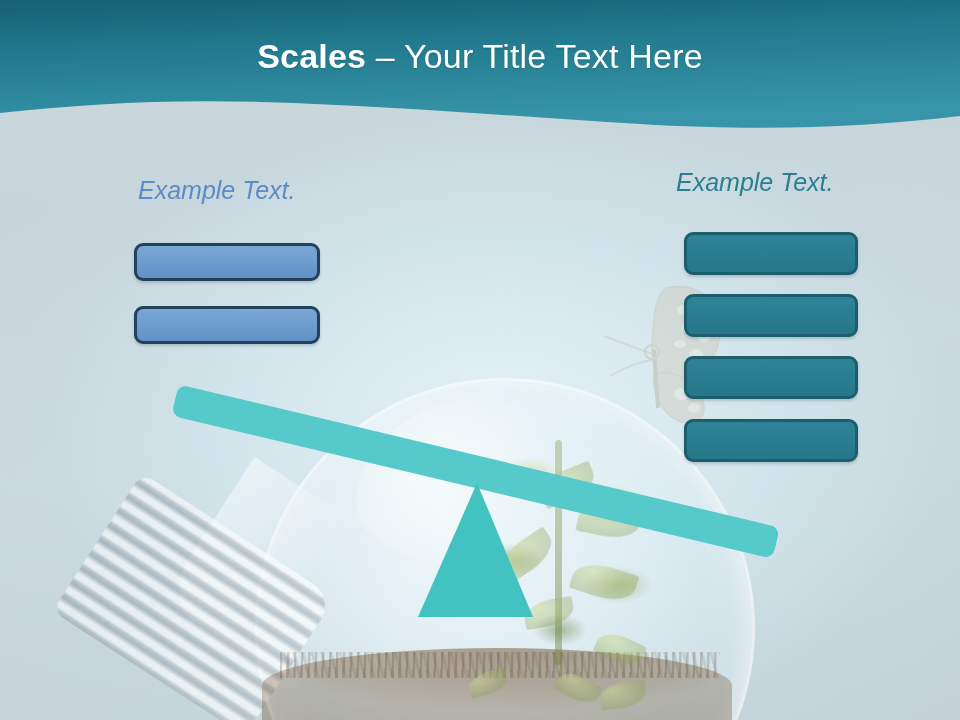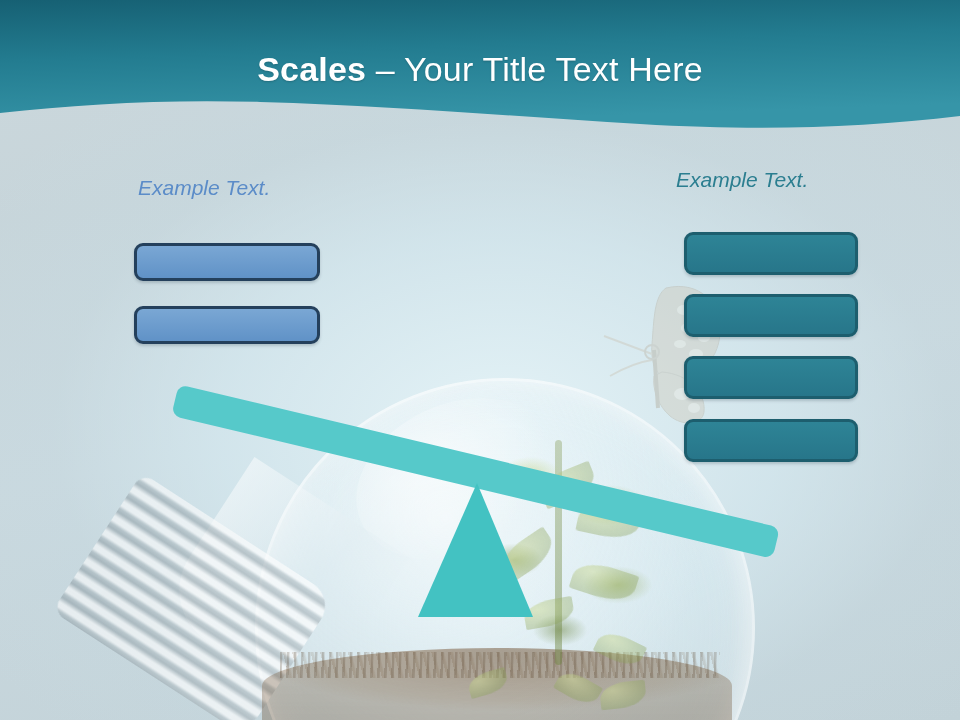--- a/index.html
+++ b/index.html
@@ -153,39 +153,39 @@
   
   .header {
     position: absolute;
     left: 0; top: 0;
     width: 960px; height: 150px;
     z-index: 2;
   }
   .header svg { display: block; }
   .title {
     position: absolute;
-    left: 0; top: 50px;
+    left: 0; top: 37px;
     width: 960px;
     text-align: center;
     color: #ffffff;
     font-size: 34px;
     letter-spacing: 0.2px;
     line-height: 1.15;
     text-shadow: 0 1px 2px rgba(0,0,0,0.18);
     z-index: 3;
     white-space: nowrap;
   }
   .title .strong { font-weight: bold; }
   .title .rest { font-weight: normal; }
 
   
   .caption {
     position: absolute;
     font-style: italic;
-    font-size: 21px;
+    font-size: 25px;
     white-space: nowrap;
     z-index: 5;
   }
   .caption-left  { left: 138px; top: 176px; color: #5b8cc8; }
   .caption-right { left: 676px; top: 168px; color: #2b7e90; }
 
   
   .bar {
     position: absolute;
     border-radius: 9px;

